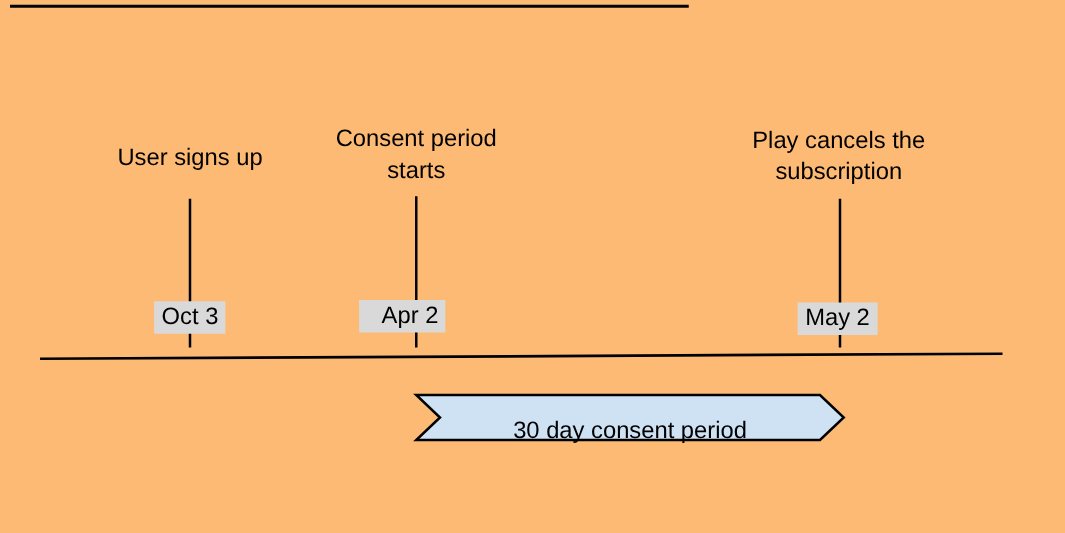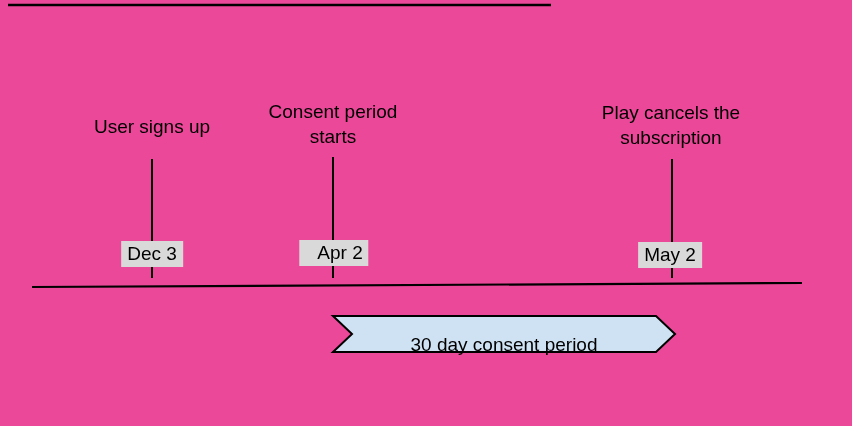--- a/index.html
+++ b/index.html
@@ -1,20 +1,20 @@
 <!DOCTYPE html>
 <html><head>
 <meta charset="utf-8">
 <style>
   html, body { margin: 0; padding: 0; background: #ffffff; }
   .canvas {
     position: relative;
     width: 852px;
     height: 426px;
-    background: #ec4899;
+    background: #fdba74;
     overflow: hidden;
     font-family: "Liberation Sans", "DejaVu Sans", sans-serif;
     color: #000000;
   }
   svg.lines-layer {
     position: absolute;
     left: 0; top: 0;
     width: 852px; height: 426px;
   }
   .event-label {
@@ -69,21 +69,21 @@
   </svg>
 
   <div class="event-label" style="left:152px; top:114px;">User signs up</div>
 
   <div class="event-label" style="left:671px; top:100px;">Play cancels the
 subscription</div>
 
   <div class="event-label" style="left:333px; top:99px;">Consent period
 starts</div>
 
-  <div class="date-chip" style="left:152px; top:241px;">Dec 3</div>
+  <div class="date-chip" style="left:152px; top:241px;">Oct 3</div>
 
-  <div class="date-chip" style="left:334px; top:240px;padding-left:18px;">Apr 2</div>
+  <div class="date-chip" style="left:322px; top:240px;padding-left:18px;">Apr 2</div>
 
   <div class="date-chip" style="left:670px; top:242px;">May 2</div>
 
   <div class="ribbon-label">30 day consent period</div>
 
 </div>
 
 </body></html>

